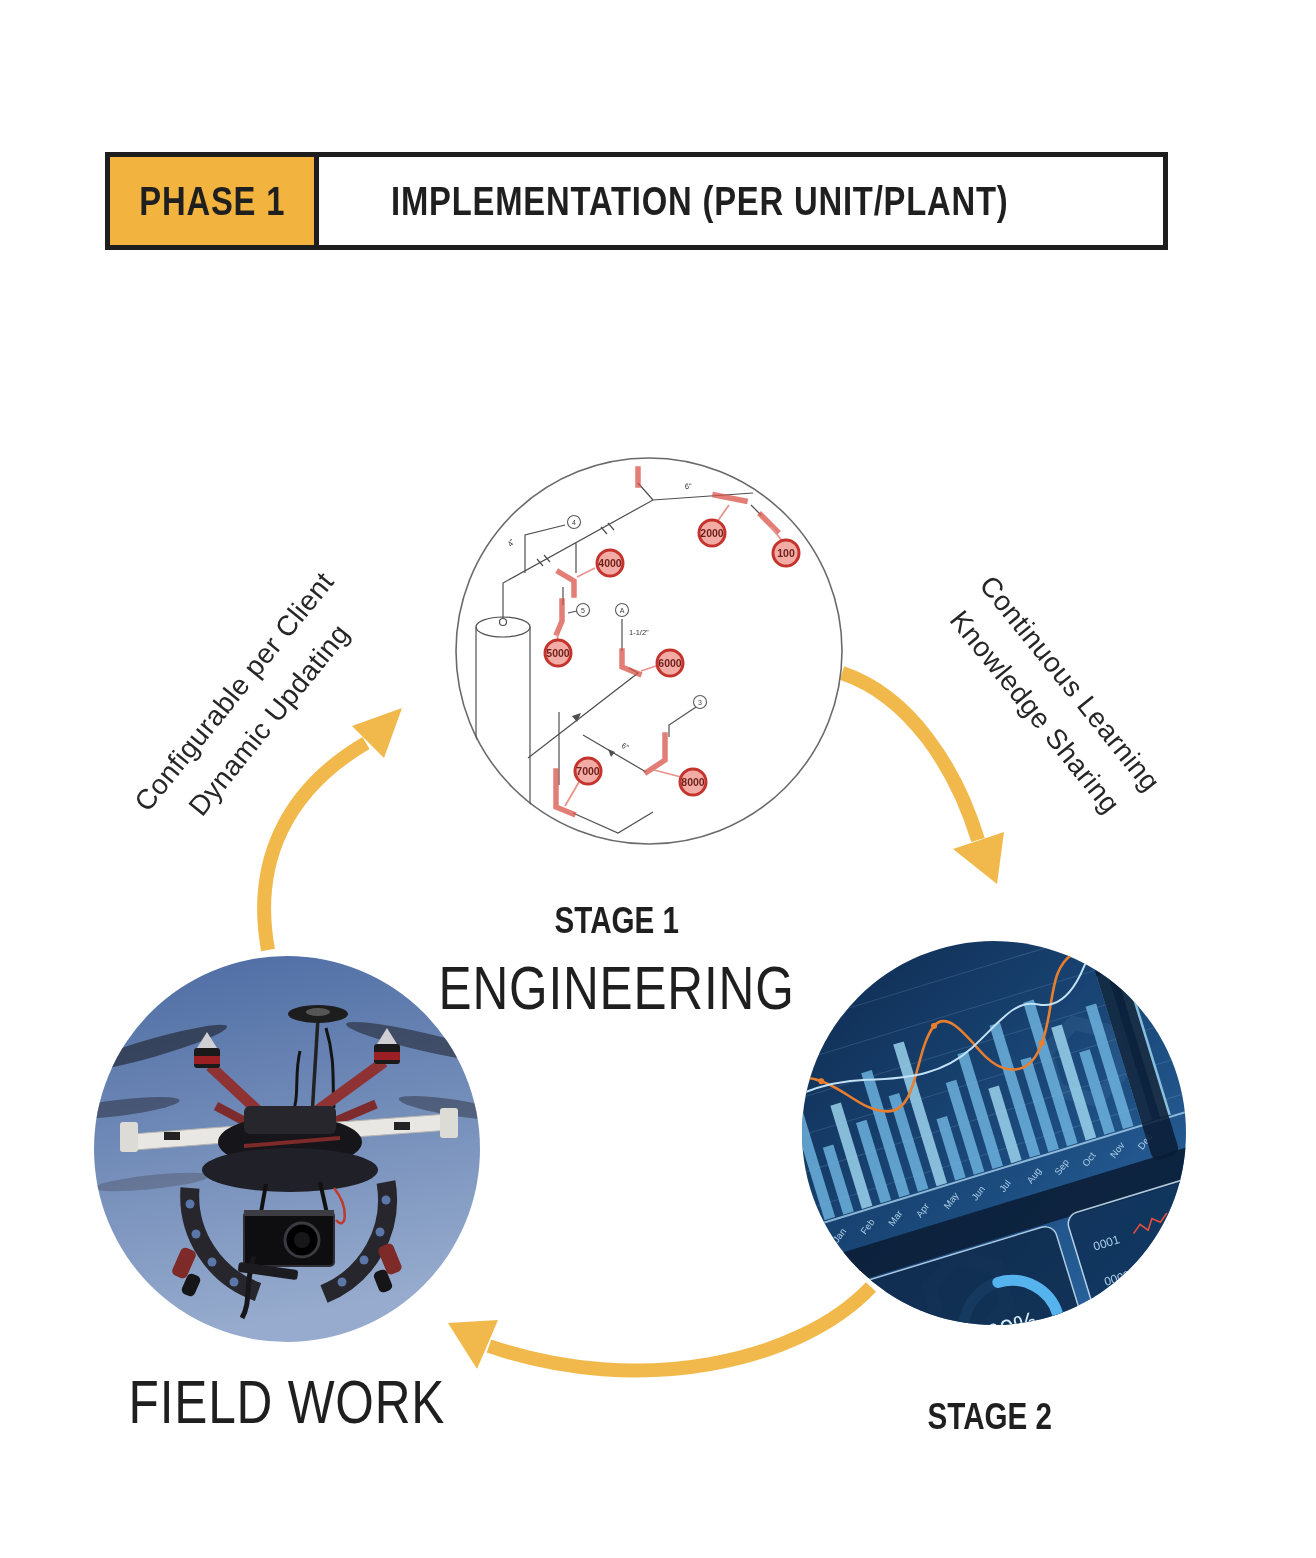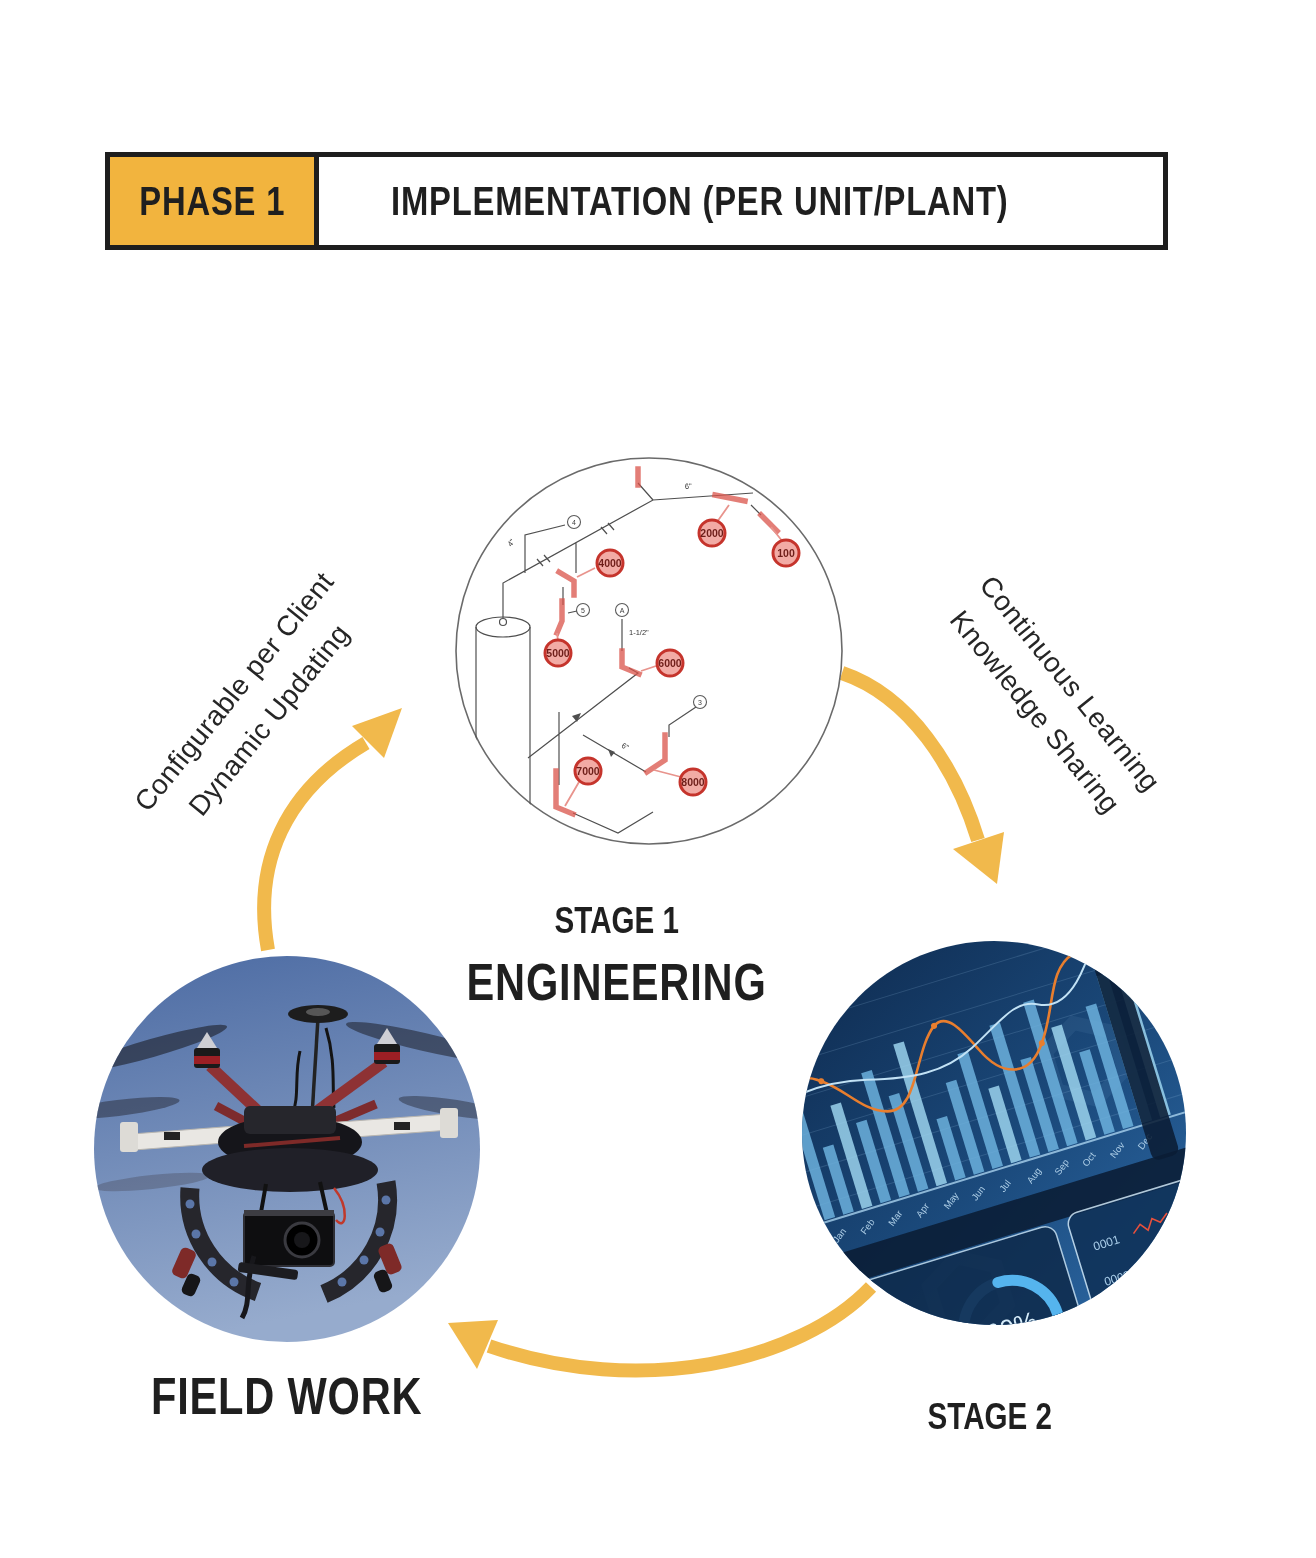--- a/index.html
+++ b/index.html
@@ -19,21 +19,21 @@
   .phase-label span{font-size:41px;font-weight:700;letter-spacing:1px;display:inline-block;
                     transform:scaleX(.8);transform-origin:center;white-space:nowrap;}
   .phase-desc{flex:1;display:flex;align-items:center;padding-left:72px;}
   .phase-desc span{font-size:41px;font-weight:700;letter-spacing:1px;display:inline-block;
                    transform:scaleX(.8);transform-origin:left center;white-space:nowrap;}
 
   
   .stage-group{text-align:center;transform:translateX(-50%);width:560px;}
   .stage-small{font-size:37px;font-weight:600;}
   .stage-small span{display:inline-block;transform:scaleX(.8);white-space:nowrap;}
-  .stage-big{font-size:52px;font-weight:700;margin-top:10px;}
+  .stage-big{font-size:62px;font-weight:400;margin-top:10px;}
   .stage-big span{display:inline-block;transform:scaleX(.8);letter-spacing:1px;white-space:nowrap;}
 
   
   .annot{width:480px;text-align:center;font-size:28px;font-weight:500;color:#262626;
          letter-spacing:.5px;}
   .annot div{height:32px;line-height:32px;margin:13px 0;white-space:nowrap;}
   .annot-left{left:252px;top:706px;transform:translate(-50%,-50%) rotate(-51deg);}
   .annot-right{left:1052px;top:698px;transform:translate(-50%,-50%) rotate(51deg);}
 
   svg text{font-family:"Liberation Sans",sans-serif;}

